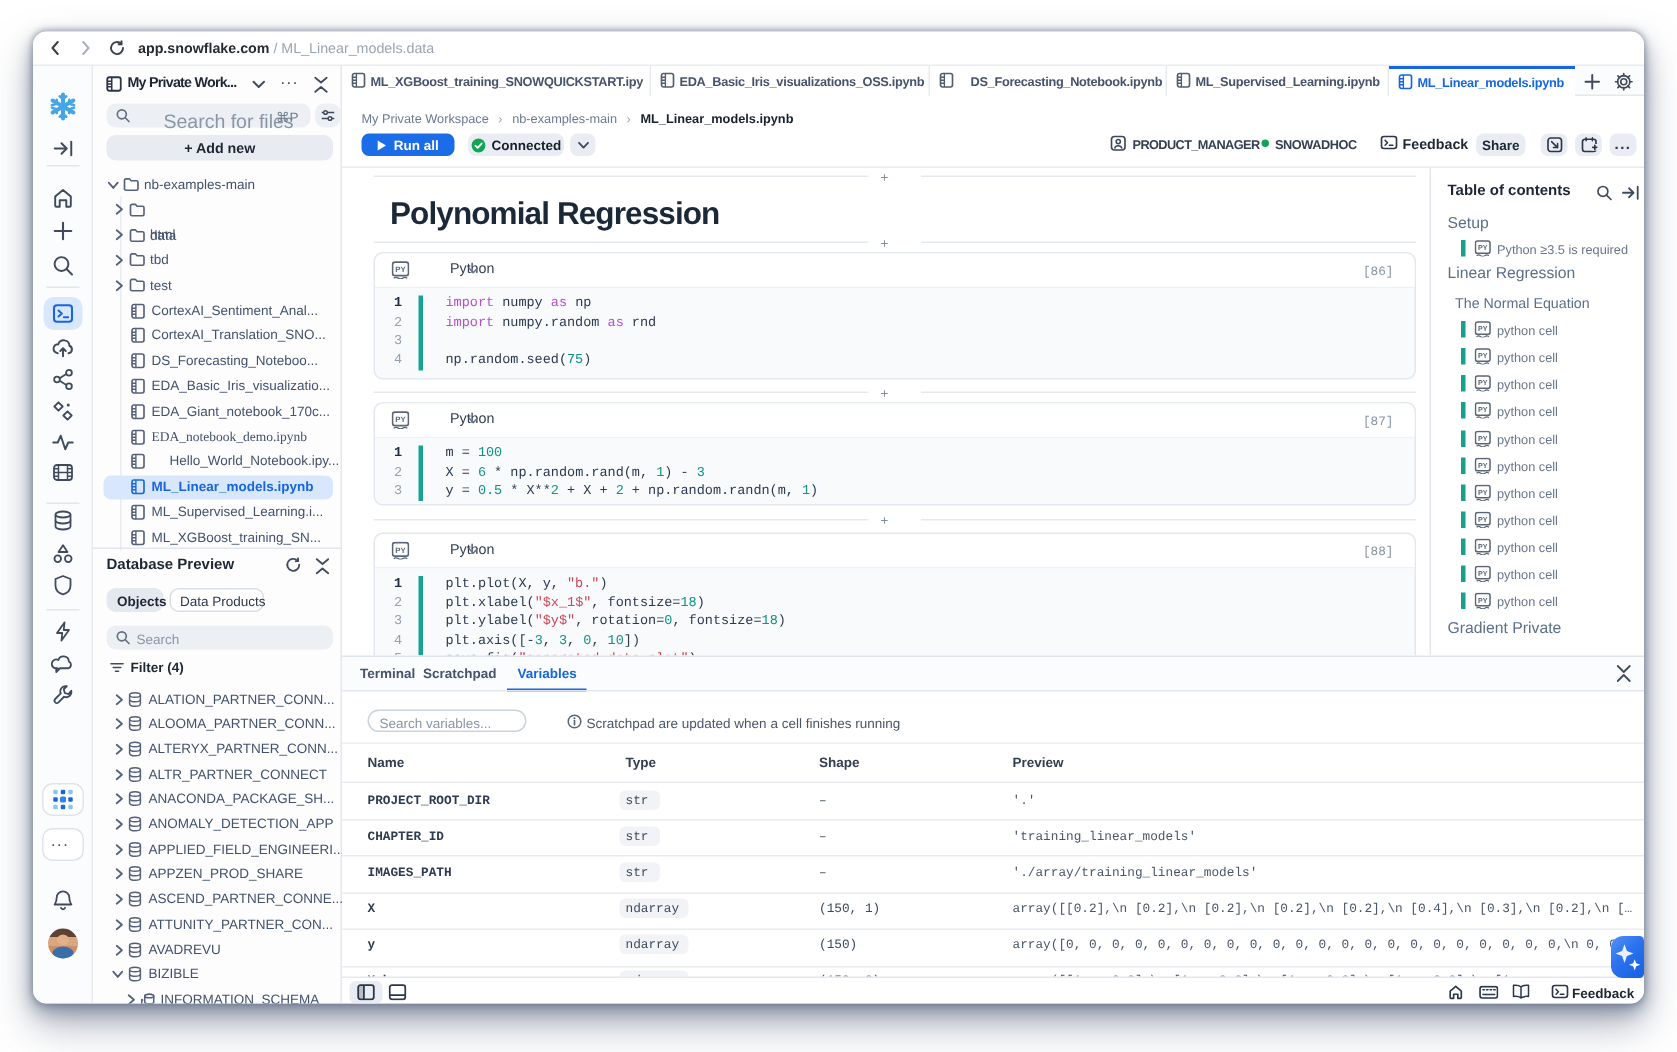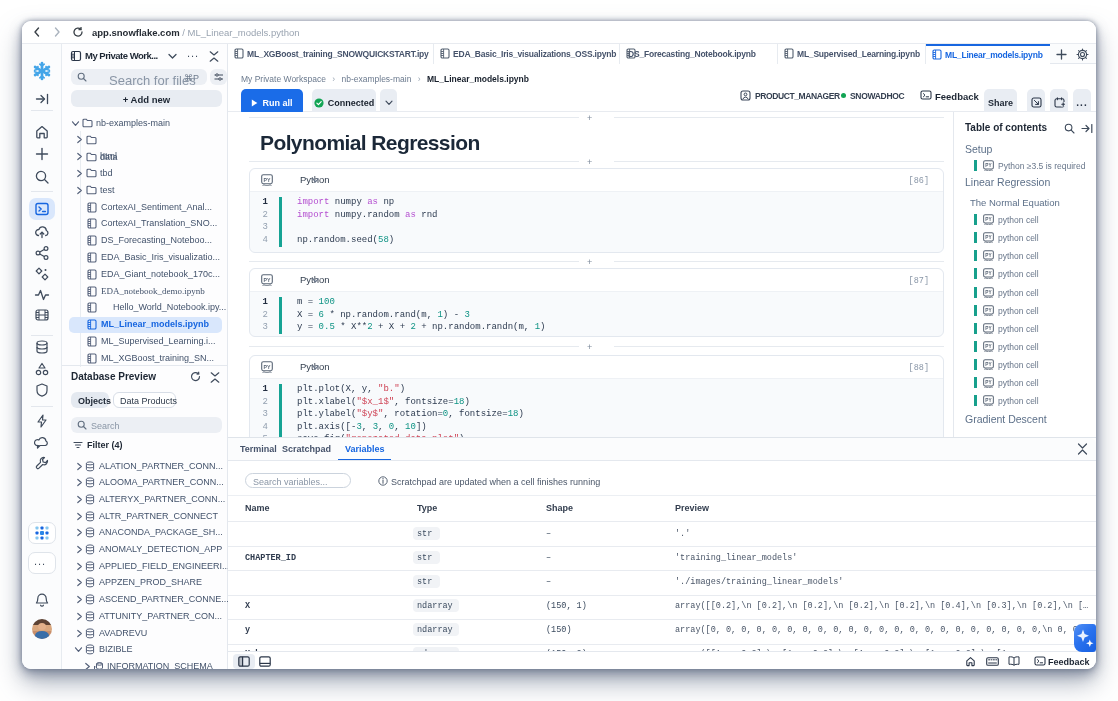--- a/index.html
+++ b/index.html
@@ -28,21 +28,21 @@
   
   .tabstrip { position:absolute; left:206px; top:23px; width:868px; height:20px; background:#fbfcfd; border-bottom:1px solid #e4e8ee; }
   .tab { position:absolute; top:23px; height:20px; display:flex; align-items:center; font-size:8.5px; letter-spacing:-0.2px; color:#46536b; font-weight:bold; border-right:1px solid #e7ebf0; background:#fff; overflow:hidden; white-space:nowrap; }
   .tab.active { color:#1766e0; border-top:2px solid #1766e0; border-right:none; }
 
   
   .toolbar { position:absolute; left:206px; top:43px; width:868px; height:48px; background:#fff; border-bottom:1px solid #e8ebf0; }
   .crumb { position:absolute; left:13px; top:10px; font-size:8.5px; color:#6b7a8e; white-space:nowrap; }
   .crumb b { color:#18202c; }
   .crumb .sep { color:#98a4b2; margin:0 4px; }
-  .btn { position:absolute; height:27px; border-radius:5px; display:flex; align-items:center; justify-content:center; font-size:9px; font-weight:bold; }
+  .btn { position:absolute; height:15px; border-radius:5px; display:flex; align-items:center; justify-content:center; font-size:9px; font-weight:bold; }
 
   
   .nb { position:absolute; left:206px; top:91px; width:725px; height:325px; background:#fff; overflow:hidden; }
   .celldiv { position:absolute; left:21px; width:695px; height:9px; }
   .celldiv:before, .celldiv:after { content:""; position:absolute; top:4px; width:330px; border-top:1px solid #e6eaef; }
   .celldiv:before { left:0; } .celldiv:after { right:0; }
   .celldiv .plus { position:absolute; left:338px; top:0px; font-size:9px; color:#7e8b9c; }
   .cell { position:absolute; left:21px; width:695px; background:#f8fafc; border:1px solid #e3e8ef; border-radius:6px; }
   .cellhead { position:absolute; left:0; top:0; width:100%; height:23px; background:#fff; border-bottom:1px solid #eef1f5; border-radius:6px 6px 0 0; }
   .cellhead .nm { position:absolute; left:28px; top:4px; font-size:9.5px; color:#323e4e;padding-left:22px; }
@@ -77,21 +77,21 @@
     <svg class="abs" style="left:9px;top:5px" width="12" height="12" viewBox="0 0 12 12">
         <path d="M7.5 2 L4 6 L7.5 10" stroke="#3a4148" stroke-width="1.4" fill="none" stroke-linecap="round" stroke-linejoin="round"></path>
       </svg>
     <svg class="abs" style="left:29px;top:5px" width="12" height="12" viewBox="0 0 12 12">
         <path d="M4.5 2 L8 6 L4.5 10" stroke="#aab3be" stroke-width="1.4" fill="none" stroke-linecap="round" stroke-linejoin="round"></path>
       </svg>
     <svg class="abs" style="left:50px;top:5px" width="12" height="12" viewBox="0 0 12 12">
         <path d="M10 6 A4 4 0 1 1 8.8 3.2" stroke="#3a4148" stroke-width="1.3" fill="none" stroke-linecap="round"></path>
         <path d="M9 1 L9 3.5 L6.5 3.5" stroke="#3a4148" stroke-width="1.3" fill="none"></path>
       </svg>
-    <div class="url">app.snowflake.com <span>/ ML_Linear_models.python</span></div>
+    <div class="url">app.snowflake.com <span>/ ML_Linear_models.data</span></div>
   </div>
 
   <div class="rail"></div>
   <div id="railicons">
 
     <svg class="abs" style="left:10px;top:40px" width="20" height="20" viewBox="0 0 20 20">
       <g stroke="#44a5e8" stroke-width="2.7" stroke-linecap="round">
         <path d="M10 2 V7.6"></path>
           <path d="M10 12.4 V18"></path>
         <path d="M3.1 6 L8 8.8"></path>
@@ -566,21 +566,21 @@
           <rect x="1" y="1" width="8" height="9" rx="1.3" stroke="#515e6e" stroke-width="1.1" fill="none"></rect>
           <path d="M3.6 1 V10 M1 3.5 H3.6 M1 5.5 H3.6 M1 7.5 H3.6" stroke="#515e6e" stroke-width="0.9" fill="none"></path>
         </svg>
   <span style="margin-left:19px">EDA_Basic_Iris_visualizations_OSS.ipynb</span>
       </div>
   <div class="tab" style="left:598px;width:158px">
   <svg class="abs ticon0" style="position:absolute;left:6px;top:4px" width="10" height="11" viewBox="0 0 10 11">
           <rect x="1" y="1" width="8" height="9" rx="1.3" stroke="#515e6e" stroke-width="1.1" fill="none"></rect>
           <path d="M3.6 1 V10 M1 3.5 H3.6 M1 5.5 H3.6 M1 7.5 H3.6" stroke="#515e6e" stroke-width="0.9" fill="none"></path>
         </svg>
-  <span style="margin-left:8px">DS_Forecasting_Notebook.ipynb</span>
+  <span style="margin-left:27px">DS_Forecasting_Notebook.ipynb</span>
       </div>
   <div class="tab" style="left:756px;width:148px">
   <svg class="abs ticon0" style="position:absolute;left:6px;top:4px" width="10" height="11" viewBox="0 0 10 11">
           <rect x="1" y="1" width="8" height="9" rx="1.3" stroke="#515e6e" stroke-width="1.1" fill="none"></rect>
           <path d="M3.6 1 V10 M1 3.5 H3.6 M1 5.5 H3.6 M1 7.5 H3.6" stroke="#515e6e" stroke-width="0.9" fill="none"></path>
         </svg>
   <span style="margin-left:19px">ML_Supervised_Learning.ipynb</span>
       </div>
   <div class="tab active" style="left:904px;width:124px">
   <svg class="abs ticon0" style="position:absolute;left:6px;top:3px" width="10" height="11" viewBox="0 0 10 11">
@@ -674,21 +674,21 @@
           <span class="exec">[86]</span>
         </div>
   <div class="gbar" style="top:27.5px;height:50.4px"></div>
   <div class="ln on" style="top:28.0px">1</div>
   <div class="code" style="top:28.0px"><span class="k">import</span> numpy <span class="k">as</span> np</div>
   <div class="ln" style="top:40.6px">2</div>
   <div class="code" style="top:40.6px"><span class="k">import</span> numpy.random <span class="k">as</span> rnd</div>
   <div class="ln" style="top:53.2px">3</div>
   <div class="code" style="top:53.2px"></div>
   <div class="ln" style="top:65.8px">4</div>
-  <div class="code" style="top:65.8px">np.random.seed(<span class="n">58</span>)</div>
+  <div class="code" style="top:65.8px">np.random.seed(<span class="n">75</span>)</div>
   </div>
   <div class="celldiv" style="top:145px">
         <span class="plus">+</span>
       </div>
   <div class="cell" style="top:156px;height:69px">
   <div class="cellhead">
           <svg class="abs" style="left:11px;top:5px" width="12" height="12" viewBox="0 0 12 12">
             <rect x="0.7" y="0.7" width="10.6" height="9" rx="1.6" stroke="#5a6676" stroke-width="1.1" fill="none"></rect>
             <text x="6" y="7.6" font-size="5.2" font-weight="bold" fill="#5a6676" text-anchor="middle" font-family="Liberation Sans">PY</text>
             <path d="M1.5 11.4 Q3 10.4 4.5 11.4 T7.5 11.4 T10.5 11.4" stroke="#5a6676" stroke-width="0.9" fill="none"></path>
@@ -854,21 +854,21 @@
       </div>
   <div class="pcrow" style="top:283.1px">
         <span class="bar"></span>
         <svg class="pybadge2" style="position:absolute;left:9px;top:0px" width="11" height="11" viewBox="0 0 12 12">
           <rect x="0.7" y="0.7" width="10.6" height="9" rx="1.6" stroke="#5a6676" stroke-width="1.1" fill="none"></rect>
           <text x="6" y="7.6" font-size="5.2" font-weight="bold" fill="#5a6676" text-anchor="middle" font-family="Liberation Sans">PY</text>
           <path d="M1.5 11.4 Q3 10.4 4.5 11.4 T7.5 11.4 T10.5 11.4" stroke="#5a6676" stroke-width="0.9" fill="none"></path>
         </svg>
         <span class="lbl">python cell</span>
       </div>
-  <div class="tocsec" style="top:301px">Gradient Descent</div>
+  <div class="tocsec" style="top:301px">Gradient Private</div>
   </div>
 
   <div class="bpanel" id="bpanel">
   <div class="abs" style="left:0;top:0;width:868px;height:22px;background:#fbfcfd;border-radius:0 6px 0 0"></div>
   <div class="btab" style="left:12px">Terminal</div>
   <div class="btab" style="left:54px">Scratchpad</div>
   <div class="btab" style="left:117px;color:#1766e0">Variables</div>
   <div class="abs" style="left:110px;top:20.5px;width:53px;height:2px;background:#1766e0"></div>
   <div class="abs" style="left:0;top:22px;width:868px;border-top:1px solid #e4e8ee"></div>
   <svg class="abs" style="left:849px;top:5px" width="11" height="12" viewBox="0 0 11 12">
@@ -889,33 +889,35 @@
   <div class="abs" style="left:17px;top:65px;font-size:9px;font-weight:bold;color:#333e4f">Name</div>
   <div class="abs" style="left:189px;top:65px;font-size:9px;font-weight:bold;color:#333e4f">Type</div>
   <div class="abs" style="left:318px;top:65px;font-size:9px;font-weight:bold;color:#333e4f">Shape</div>
   <div class="abs" style="left:447px;top:65px;font-size:9px;font-weight:bold;color:#333e4f">Preview</div>
   <div class="abs" style="left:0;top:82.6px;width:868px;border-top:1px solid #e8ebf0"></div>
   <div class="abs" style="left:0;top:107.6px;width:868px;border-top:1px solid #e8ebf0"></div>
   <div class="abs" style="left:0;top:131.8px;width:868px;border-top:1px solid #e8ebf0"></div>
   <div class="abs" style="left:0;top:156.7px;width:868px;border-top:1px solid #e8ebf0"></div>
   <div class="abs" style="left:0;top:180.9px;width:868px;border-top:1px solid #e8ebf0"></div>
   <div class="abs" style="left:0;top:205.9px;width:868px;border-top:1px solid #e8ebf0"></div>
+  <div class="vrow" style="left:17px;top:90.5px;font-weight:bold;color:#2f3b4e">PROJECT_ROOT_DIR</div>
   <div class="abs" style="left:185px;top:88.5px;width:27px;height:13px;background:#f1f3f6;border-radius:4px"></div>
   <div class="vrow" style="left:189px;top:90.5px">str</div>
   <div class="vrow" style="left:318px;top:90.5px">–</div>
   <div class="vrow" style="left:447px;top:90.5px;color:#4a5668;white-space:nowrap;overflow:hidden;width:418px">'.'</div>
   <div class="vrow" style="left:17px;top:114.5px;font-weight:bold;color:#2f3b4e">CHAPTER_ID</div>
   <div class="abs" style="left:185px;top:112.5px;width:27px;height:13px;background:#f1f3f6;border-radius:4px"></div>
   <div class="vrow" style="left:189px;top:114.5px">str</div>
   <div class="vrow" style="left:318px;top:114.5px">–</div>
   <div class="vrow" style="left:447px;top:114.5px;color:#4a5668;white-space:nowrap;overflow:hidden;width:418px">'training_linear_models'</div>
+  <div class="vrow" style="left:17px;top:138.5px;font-weight:bold;color:#2f3b4e">IMAGES_PATH</div>
   <div class="abs" style="left:185px;top:136.5px;width:27px;height:13px;background:#f1f3f6;border-radius:4px"></div>
   <div class="vrow" style="left:189px;top:138.5px">str</div>
   <div class="vrow" style="left:318px;top:138.5px">–</div>
-  <div class="vrow" style="left:447px;top:138.5px;color:#4a5668;white-space:nowrap;overflow:hidden;width:418px">'./images/training_linear_models'</div>
+  <div class="vrow" style="left:447px;top:138.5px;color:#4a5668;white-space:nowrap;overflow:hidden;width:418px">'./array/training_linear_models'</div>
   <div class="vrow" style="left:17px;top:162.5px;font-weight:bold;color:#2f3b4e">X</div>
   <div class="abs" style="left:185px;top:160.5px;width:46px;height:13px;background:#f1f3f6;border-radius:4px"></div>
   <div class="vrow" style="left:189px;top:162.5px">ndarray</div>
   <div class="vrow" style="left:318px;top:162.5px">(150, 1)</div>
   <div class="vrow" style="left:447px;top:162.5px;color:#4a5668;white-space:nowrap;overflow:hidden;width:418px">array([[0.2],\n [0.2],\n [0.2],\n [0.2],\n [0.2],\n [0.4],\n [0.3],\n [0.2],\n […</div>
   <div class="vrow" style="left:17px;top:186.5px;font-weight:bold;color:#2f3b4e">y</div>
   <div class="abs" style="left:185px;top:184.5px;width:46px;height:13px;background:#f1f3f6;border-radius:4px"></div>
   <div class="vrow" style="left:189px;top:186.5px">ndarray</div>
   <div class="vrow" style="left:318px;top:186.5px">(150)</div>
   <div class="vrow" style="left:447px;top:186.5px;color:#4a5668;white-space:nowrap;overflow:hidden;width:418px">array([0, 0, 0, 0, 0, 0, 0, 0, 0, 0, 0, 0, 0, 0, 0, 0, 0, 0, 0, 0, 0, 0,\n 0, 0,</div>

